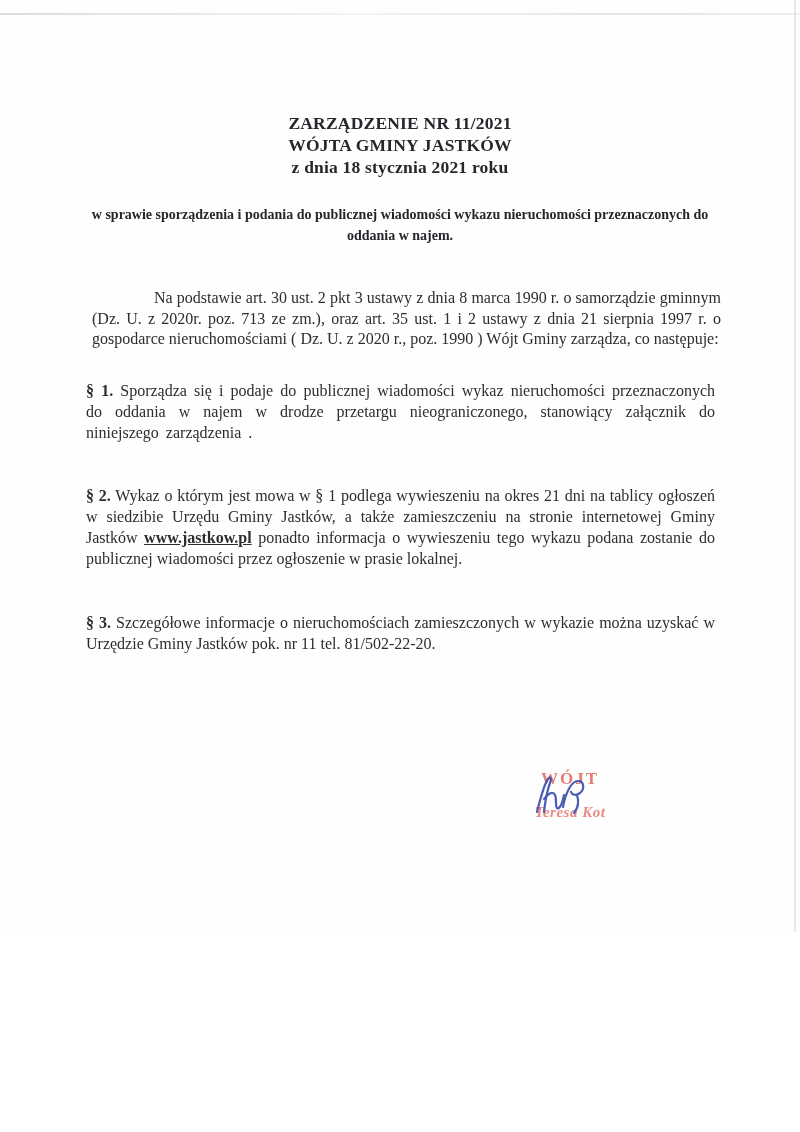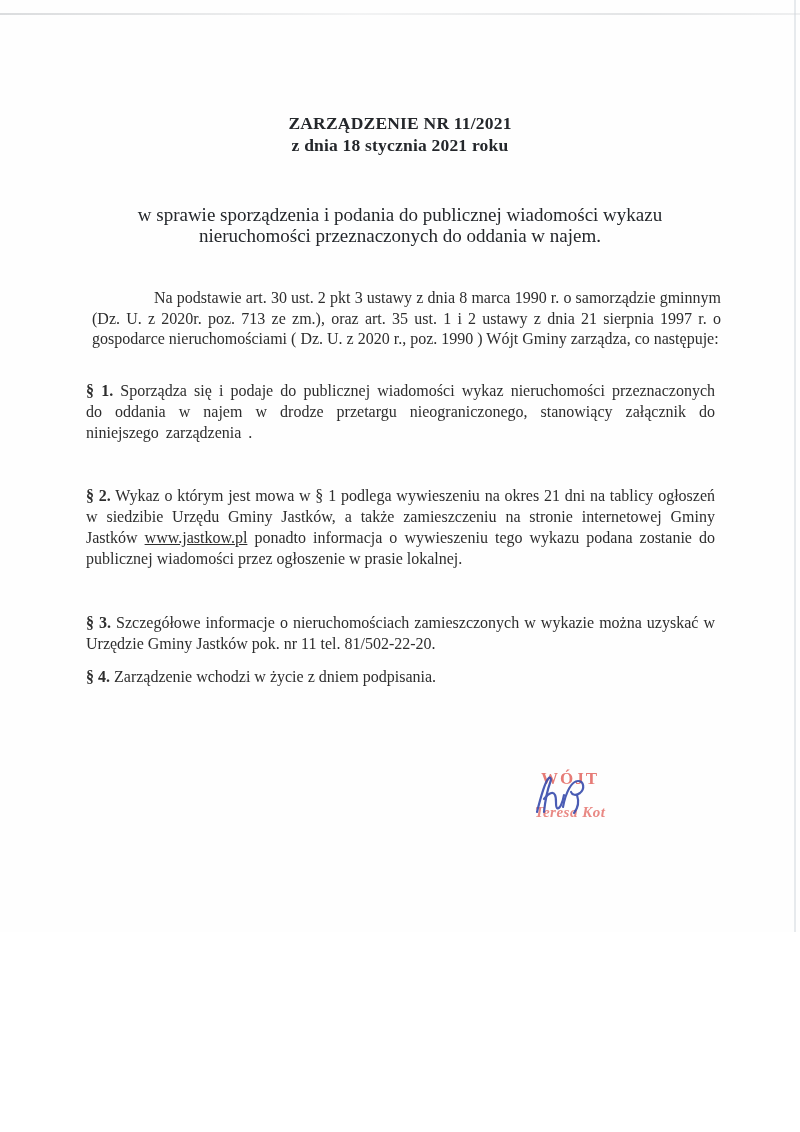--- a/index.html
+++ b/index.html
@@ -19,38 +19,38 @@
     position:absolute;top:0;left:794px;width:2px;height:100%;
     background:rgba(205,211,217,.45);
   }
   .doc-title{
     position:absolute;top:112px;left:0;width:800px;
     text-align:center;font-weight:bold;font-size:17.5px;line-height:22px;
     color:#24272b;letter-spacing:.2px;
   }
   .doc-subject{
     position:absolute;top:204px;left:80px;width:640px;
-    text-align:center;font-weight:normal;font-size:19px;line-height:21px;
+    text-align:center;font-weight:bold;font-size:14px;line-height:21px;
     color:#24272b;
   }
   .preamble{
     position:absolute;top:282px;left:86px;width:629px;
     font-size:16px;line-height:20.5px;text-align:justify;text-indent:62px;
     margin:6px;
   }
   .body-par{
     position:absolute;left:86px;width:629px;
     font-size:16px;line-height:21px;text-align:justify;margin:0;
   }
   .sec1{top:380px;word-spacing:3px;}
   .sec2{top:485px;}
   .sec3{top:596px;margin-top:16px;}
   .sec4{top:666px;text-align:left;}
   .sec-label{font-weight:bold;}
-  .doc-link{text-decoration:underline;}
+  .doc-link{text-decoration:underline;font-weight:bold;}
   .sig-block{
     position:absolute;top:769px;left:505px;width:130px;
     text-align:center;
   }
   .stamp-title{
     font-weight:bold;font-size:17px;letter-spacing:2px;
     color:#e4706b;opacity:.92;
   }
   .stamp-name{
     margin-top:15px;
@@ -93,34 +93,34 @@
 </head>
 <body>
 
 <div class="page">
 
   <div class="scan-line-top"></div>
   <div class="scan-line-right"></div>
 
   <div class="doc-title">
     <div>ZARZĄDZENIE NR 11/2021</div>
+    <div>WÓJTA GMINY JASTKÓW</div>
     <div>z dnia 18 stycznia 2021 roku</div>
   </div>
 
   <div class="doc-subject">w sprawie sporządzenia i podania do publicznej wiadomości wykazu nieruchomości przeznaczonych do oddania w najem.</div>
 
   <p class="preamble">Na podstawie art. 30 ust. 2 pkt 3 ustawy z dnia 8 marca 1990 r. o samorządzie gminnym (Dz. U. z 2020r. poz. 713 ze zm.),  oraz art. 35 ust. 1 i 2 ustawy z dnia 21 sierpnia 1997 r. o gospodarce nieruchomościami ( Dz. U. z 2020 r., poz. 1990 ) Wójt Gminy zarządza, co następuje:</p>
 
   <p class="body-par sec1"><b class="sec-label">§ 1.</b><span> Sporządza się i podaje do publicznej wiadomości wykaz nieruchomości przeznaczonych do oddania w najem w drodze przetargu nieograniczonego, stanowiący załącznik do niniejszego zarządzenia .</span></p>
 
   <p class="body-par sec2"><b class="sec-label">§ 2.</b><span> Wykaz o którym jest mowa w § 1 podlega wywieszeniu na okres 21 dni na tablicy ogłoszeń w siedzibie Urzędu Gminy Jastków, a także zamieszczeniu na stronie internetowej Gminy Jastków </span><span class="doc-link">www.jastkow.pl</span><span> ponadto informacja o wywieszeniu tego wykazu podana zostanie do publicznej wiadomości przez ogłoszenie w prasie lokalnej.</span></p>
 
   <p class="body-par sec3"><b class="sec-label">§ 3.</b><span> Szczegółowe informacje o nieruchomościach zamieszczonych w wykazie można uzyskać w Urzędzie Gminy Jastków pok. nr 11 tel. 81/502-22-20.</span></p>
 
-  <p class="body-par sec4"><b class="sec-label">§ 4.</b><span> Zarządzenie wchodzi w życie z dniem podpisania.</span></p>
 
   <div class="sig-block">
     <div class="stamp-title">WÓJT</div>
     <div class="stamp-name">Teresa Kot</div>
   </div>
 
   <svg class="sig-ink" viewBox="0 0 60 44" xmlns="http://www.w3.org/2000/svg">
     <g fill="none" stroke="#3b4fae" stroke-width="2.2" stroke-linecap="round" opacity="0.92">
       <path d="M5,38 C8,26 12,10 16,5 C18,2 20,4 18,9 C15,17 13,29 12,38"></path>
       <path d="M12,25 C17,19 21,17 23,21 C25,25 23,32 25,34 C28,36 31,27 32,21"></path>

